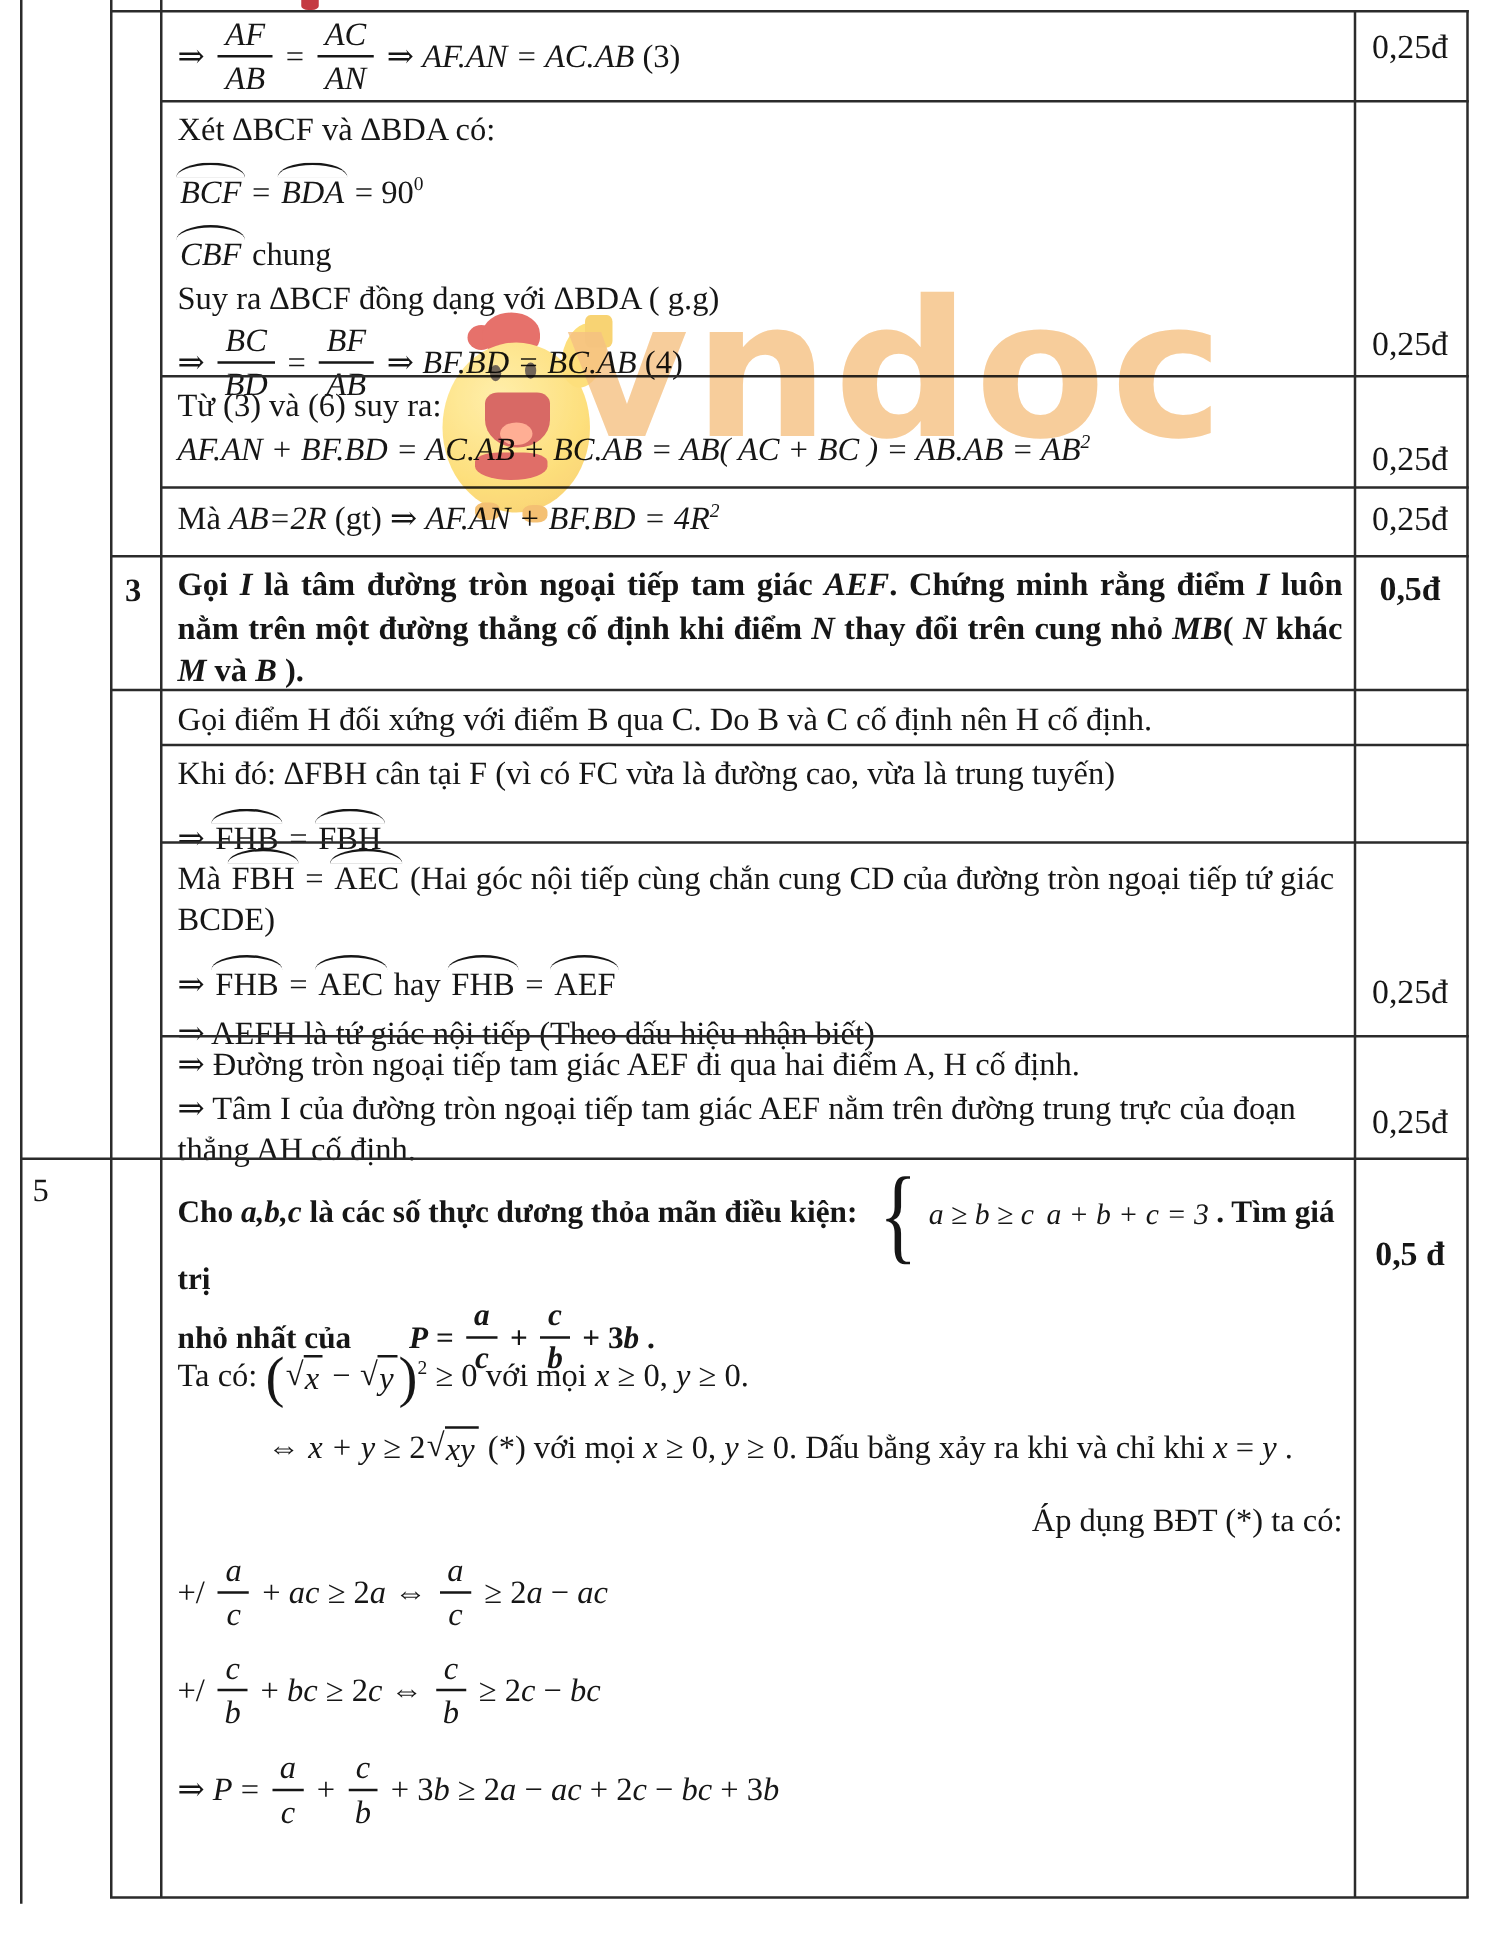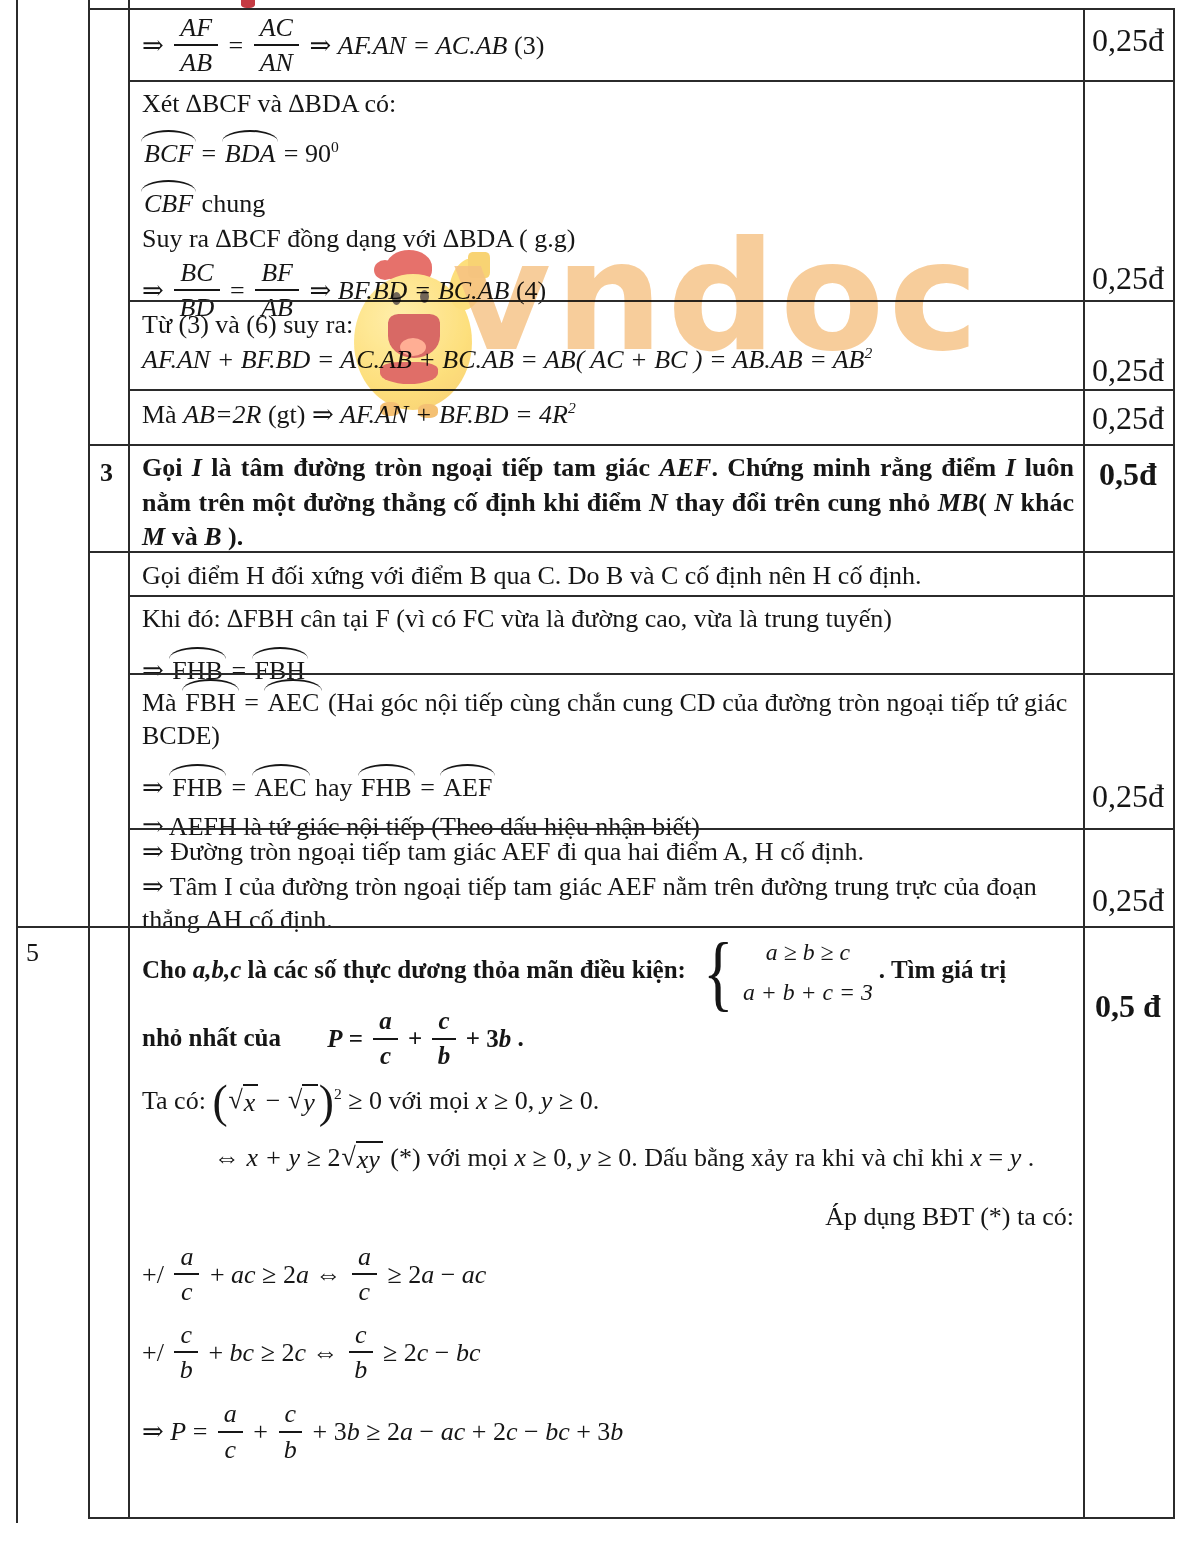--- a/index.html
+++ b/index.html
@@ -28,24 +28,24 @@
         border-top:2px solid #161616;border-radius:50% 50% 0 0 / 100% 100% 0 0;}
   
   .sqrt{display:inline-flex;align-items:stretch;margin:0 1px;}
   .sqrt .rad{font-style:normal;transform:translateY(-1px);}
   .sqrt .radbar{border-top:2px solid #161616;padding:0 3px 0 1px;}
   
   .bigp{font-size:1.75em;font-weight:400;vertical-align:-0.18em;line-height:0;}
   .sys{display:inline-flex;align-items:center;vertical-align:middle;font-weight:400;margin:0 6px;}
   .sys .sysbrace{font-size:3.4em;font-weight:400;line-height:0.85;margin-right:4px;
         transform:scaleX(.75);}
-  .sys .syslines{display:inline-flex;flex-direction:column;gap:10px;text-align:center;
+  .sys .syslines{display:inline-flex;gap:10px;text-align:center;
         font-size:0.95em;font-family:Liberation Serif, serif;}
   
-  .pts{position:absolute;left:1086px;width:84px;font-size:32px;text-align:center;z-index:2;}
+  .pts{position:absolute;left:1086px;width:84px;font-size:27px;text-align:center;z-index:2;}
   .pts.bold{font-weight:bold;}
   
   .qnum{position:absolute;font-size:26px;z-index:2;}
   
   #r2 .ln:nth-child(2){margin-top:10px;}
   #r2 .ln:nth-child(3){margin-top:10px;}
   #r2 .ln:nth-child(5){margin-top:6px;}
   #r5{line-height:1.33;}
   #r7 .ln:nth-child(2){margin-top:12px;}
   #r8 .ln:nth-child(2){margin-top:12px;}

